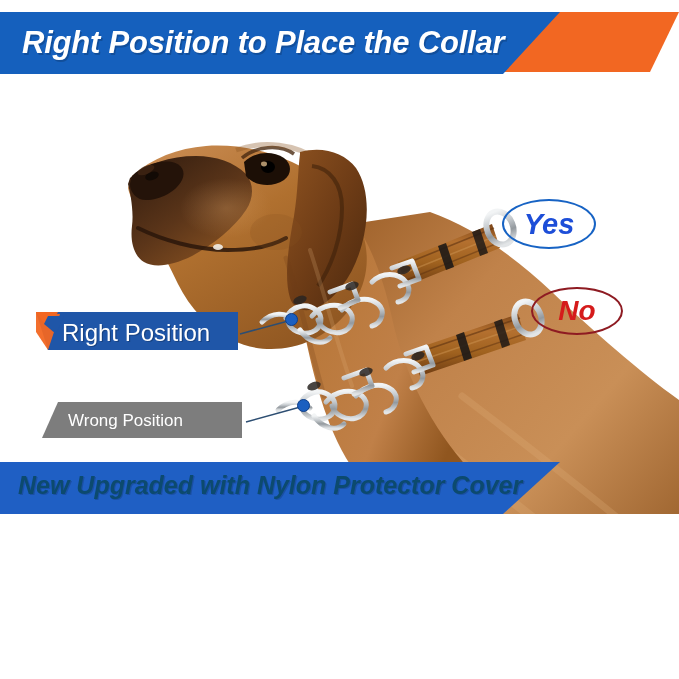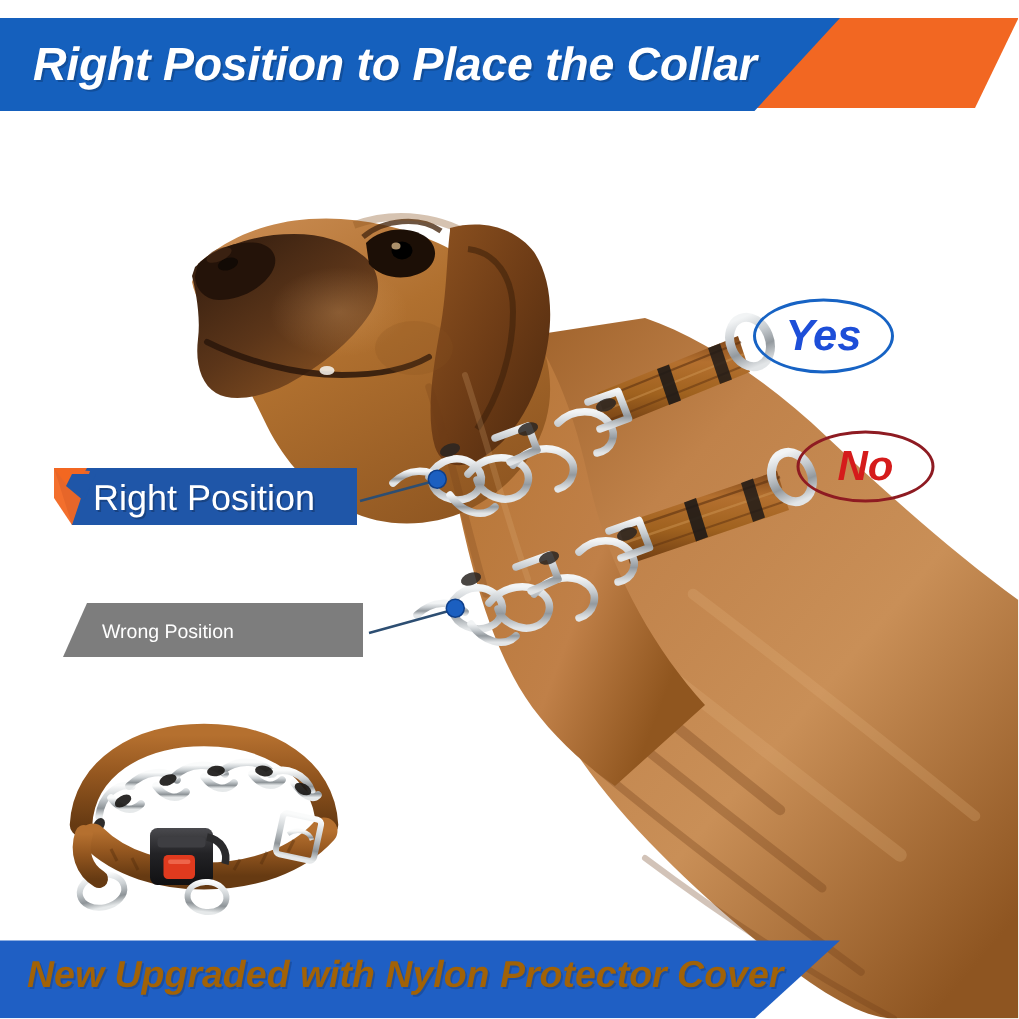--- a/index.html
+++ b/index.html
@@ -9,21 +9,21 @@
     width: 679px;
     height: 679px;
     background: #ffffff;
     font-family: "Liberation Sans", sans-serif;
     overflow: hidden;
   }
 
   #poster {
     position: relative;
     width: 679px;
-    height: 679px;
+    height: 514px;
     background: #ffffff;
     overflow: hidden;
   }
 
   
   .photo-layer {
     position: absolute;
     inset: 0;
     overflow: hidden;
   }
@@ -68,21 +68,21 @@
   .footer-banner svg { position: absolute; top: 0; left: 0; }
 
   .footer-text {
     position: absolute;
     top: 13px;
     left: 18px;
     font-size: 25px;
     font-weight: bold;
     font-style: italic;
     line-height: 32px;
-    color: #a16207;
+    color: #0c4a6e;
     white-space: nowrap;
     text-shadow: 1.2px 1.2px 0 rgba(0,0,0,0.16);
     pointer-events: none;
   }
 
   
   .callout { position: absolute; }
   .callout svg { position: absolute; top: 0; left: 0; }
   .callout .cl-text {
     position: absolute;
@@ -108,21 +108,21 @@
 
   .callout-wrong {
     top: 400px;
     left: 40px;
     width: 206px;
     height: 42px;
   }
   .callout-wrong .cl-text {
     top: 9px;
     left: 28px;
-    font-size: 13px;
+    font-size: 17px;
     font-weight: normal;
     line-height: 24px;
     text-align: center;
   }
 
   
   .badge {
     position: absolute;
     display: flex;
     align-items: center;

